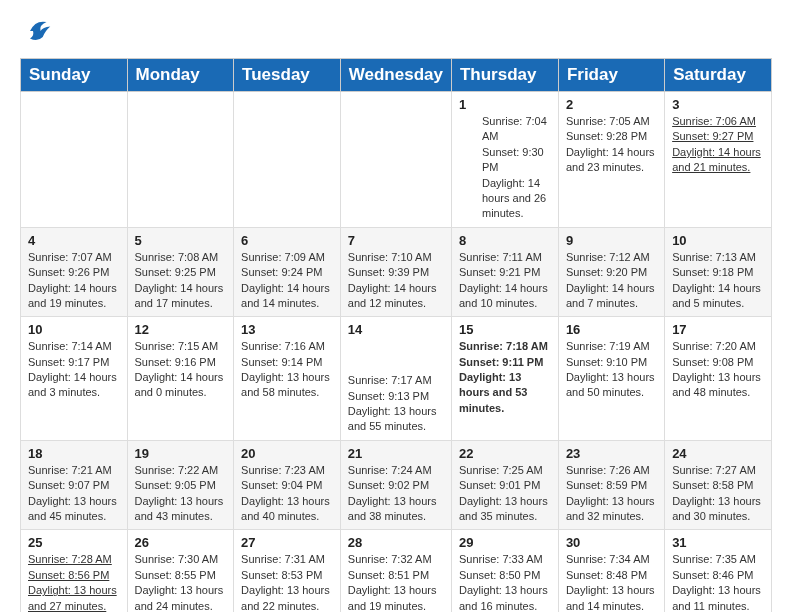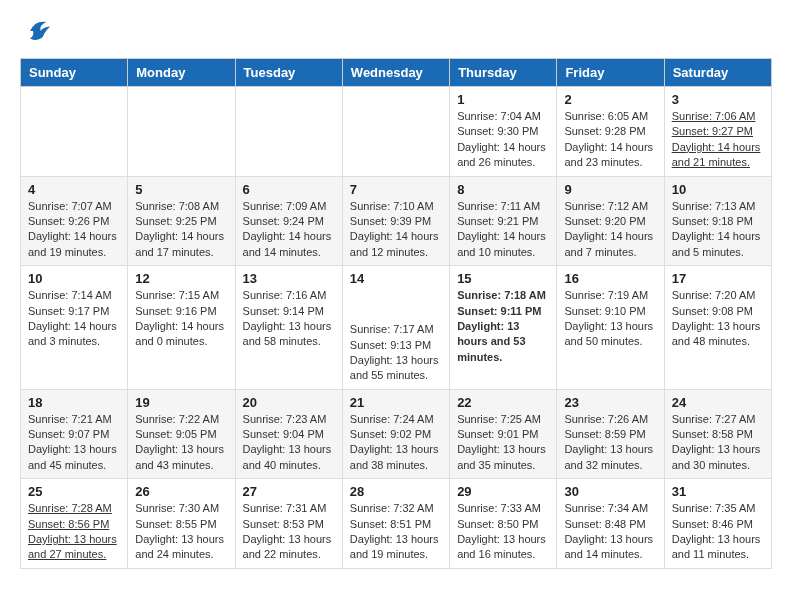--- a/index.html
+++ b/index.html
@@ -53,21 +53,21 @@
     .calendar {
       width: 100%;
       border-collapse: collapse;
       border: 1px solid #ccc;
     }
     .calendar th {
       background-color: #1a6ab5;
       color: #fff;
       text-align: left;
       padding: 6px 8px;
-      font-size: 13px;
+      font-size: 17px;
       border: 1px solid #ccc;
     }
     .calendar td {
       vertical-align: top;
       padding: 5px 7px;
       border: 1px solid #ddd;
       font-size: 11px;
       width: calc(100% / 7);
       min-height: 80px;
       background: #fff;
@@ -124,27 +124,27 @@
         </tr>
     </thead>
     <tbody id="calendar-body">
     <tr>
           <td class="empty-cell"></td>
           <td class="empty-cell"></td>
           <td class="empty-cell"></td>
           <td class="empty-cell"></td>
           <td>
             <span class="day-num">1</span>
-            <div class="day-info" style="white-space: pre-line;">Sunrise: 7:04 AM
+            <div class="day-info" style="white-space: pre-line; margin-left: 23px;">Sunrise: 7:04 AM
 Sunset: 9:30 PM
 Daylight: 14 hours and 26 minutes.</div>
           </td>
           <td>
             <span class="day-num">2</span>
-            <div class="day-info" style="white-space: pre-line;">Sunrise: 6:05 AM
+            <div class="day-info" style="white-space: pre-line;">Sunrise: 7:05 AM
 Sunset: 9:28 PM
 Daylight: 14 hours and 23 minutes.</div>
           </td>
           <td>
             <span class="day-num">3</span>
             <div class="day-info" style="white-space: pre-line; text-decoration: underline;">Sunrise: 7:06 AM
 Sunset: 9:27 PM
 Daylight: 14 hours and 21 minutes.</div>
           </td>
         </tr>

